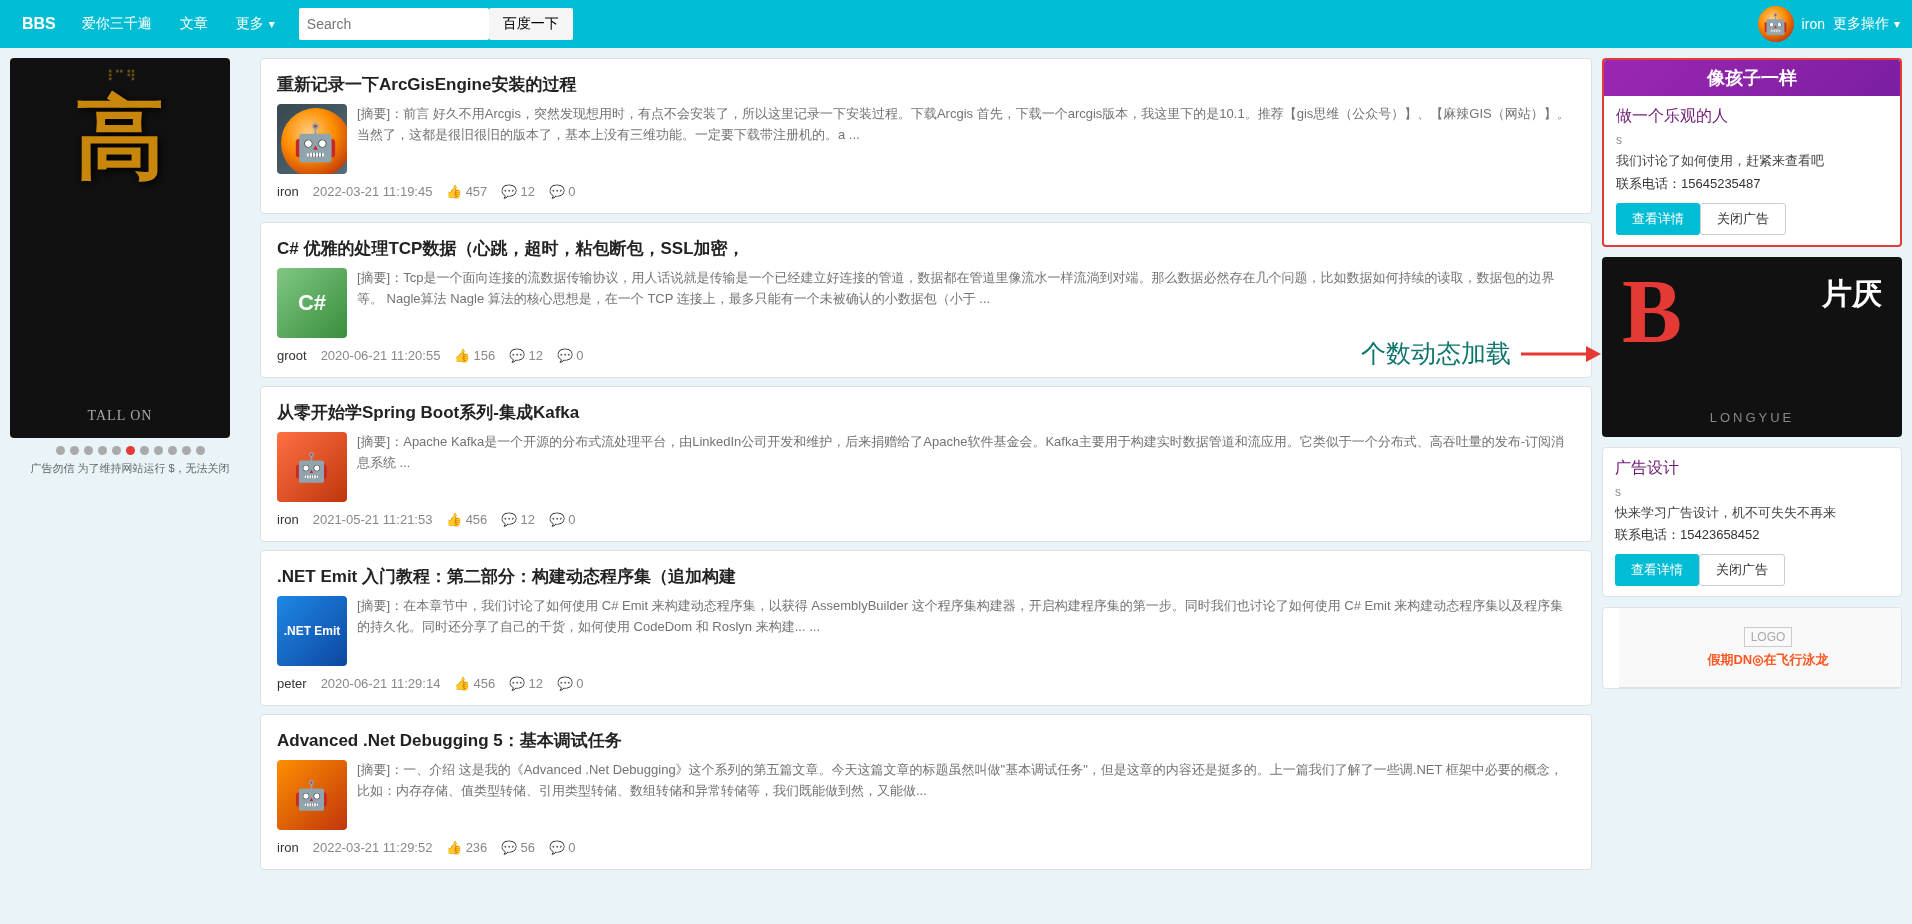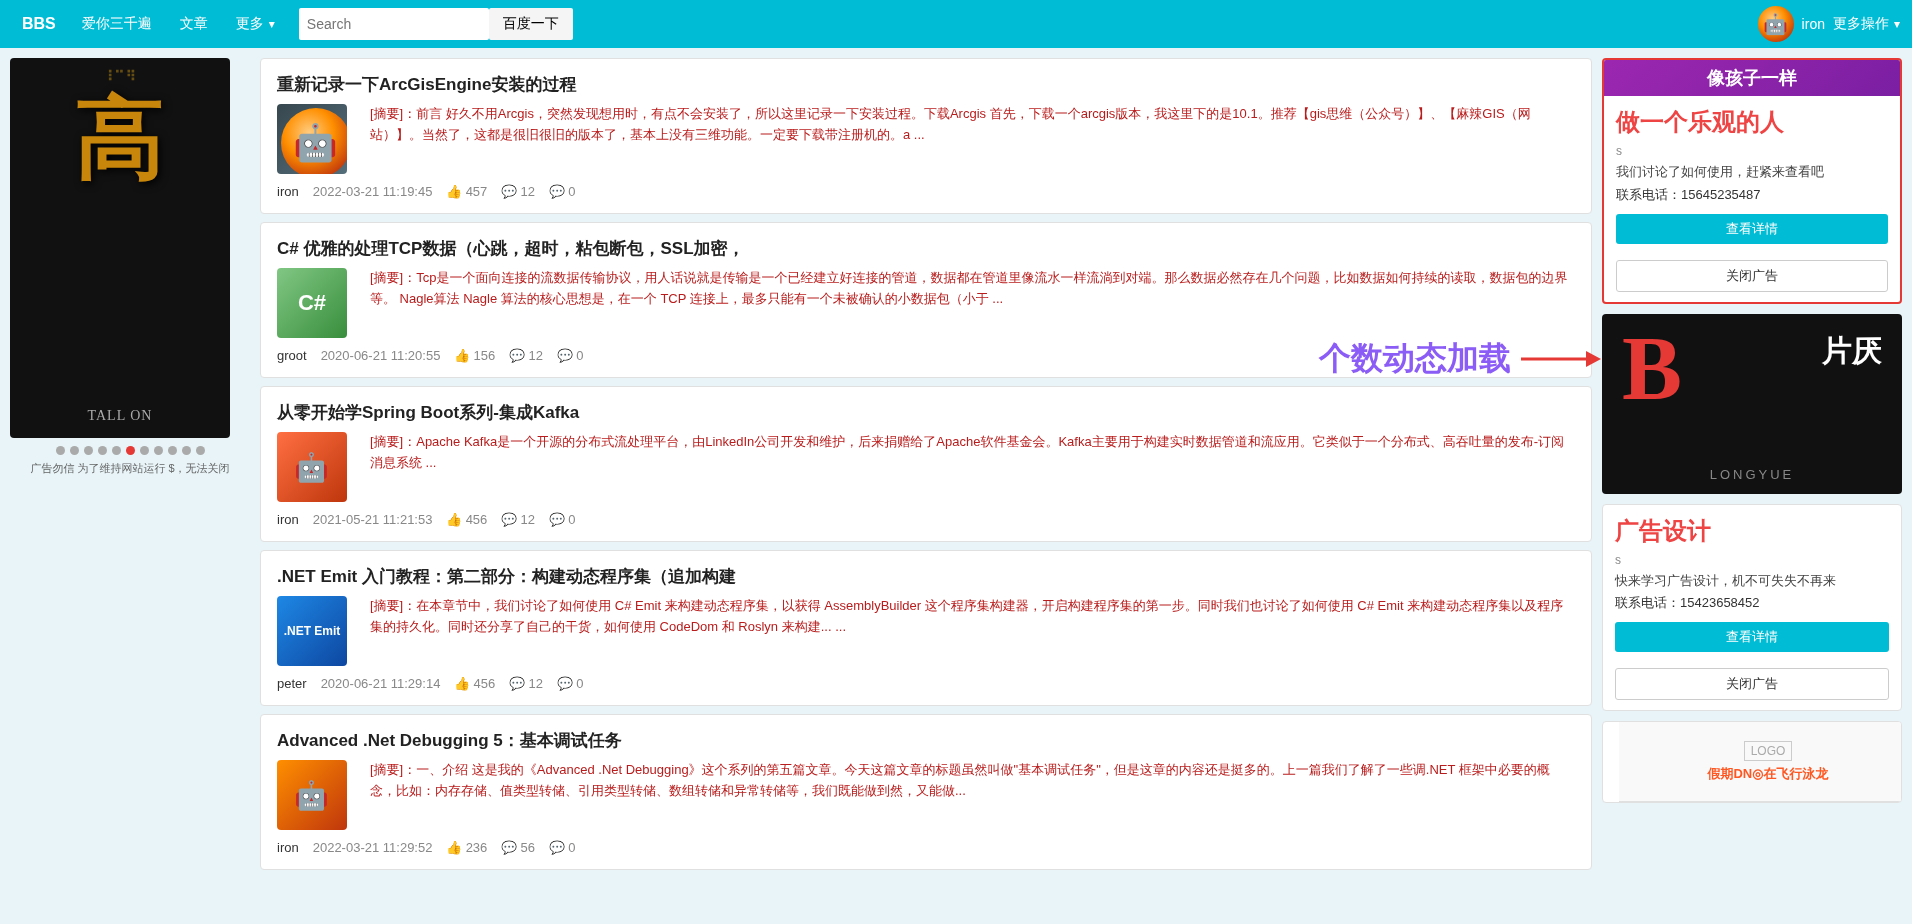--- a/index.html
+++ b/index.html
@@ -154,24 +154,23 @@
     }
     .post-thumb {
       width: 70px;
       height: 70px;
       border-radius: 4px;
       flex-shrink: 0;
       overflow: hidden;
     }
     .post-excerpt {
       font-size: 13px;
-      color: #b91c1c;
+      color: #737373;
       line-height: 1.6;
       flex: 1;
-      margin-left: 13px;
     }
     .post-meta {
       display: flex;
       align-items: center;
       gap: 14px;
       margin-top: 10px;
       font-size: 13px;
       color: #888;
     }
     .post-author { color: #333; font-weight: 500; }
@@ -199,45 +198,44 @@
       color: white;
       font-size: 18px;
       font-weight: bold;
       padding: 6px 12px;
       text-align: center;
     }
     .ad-card-body {
       padding: 10px 12px;
     }
     .ad-card-title {
-      font-size: 24px;
-      font-weight: bold;
-      color: #ef4444;
+      font-size: 16px;
+      font-weight: normal;
+      color: #701a75;
       margin-bottom: 6px;
     }
     .ad-card-author {
       font-size: 12px;
       color: #888;
       margin-bottom: 4px;
     }
     .ad-card-desc {
       font-size: 13px;
       color: #444;
       line-height: 1.5;
       margin-bottom: 4px;
     }
     .ad-card-phone {
       font-size: 13px;
       color: #333;
       margin-bottom: 10px;
     }
     .ad-card-actions {
       display: flex;
-      gap: 16px;
-      flex-direction: column;
+      gap: 0;
     }
     .ad-btn-detail {
       background: #00bcd4;
       color: white;
       border: none;
       border-radius: 3px;
       padding: 6px 16px;
       cursor: pointer;
       font-size: 13px;
     }
@@ -402,21 +400,21 @@
       </div>
       <div class="post-meta">
         <span class="post-author">iron</span>
         <span>2021-05-21 11:21:53</span>
         <span class="post-meta-item">👍 <span>456</span></span>
         <span class="post-meta-item">💬 <span>12</span></span>
         <span class="post-meta-item">💬 <span>0</span></span>
       </div>
 
       <div style="position:absolute;right:-10px;top:-50px;display:flex;align-items:center;gap:10px;pointer-events:none;z-index:10;">
-        <span style="font-size:32px;font-weight:bold;color:#8b5cf6;">个数动态加载</span>
+        <span style="font-size:25px;font-weight:normal;color:#0f766e;">个数动态加载</span>
         <svg width="80" height="24" viewBox="0 0 80 24">
           <line x1="0" y1="12" x2="65" y2="12" stroke="#e53935" stroke-width="3"></line>
           <polygon points="65,4 80,12 65,20" fill="#e53935"></polygon>
         </svg>
       </div>
     </div>
 
     <div class="post-card">
       <div class="post-title">.NET Emit 入门教程：第二部分：构建动态程序集（追加构建</div>
       <div class="post-body">

